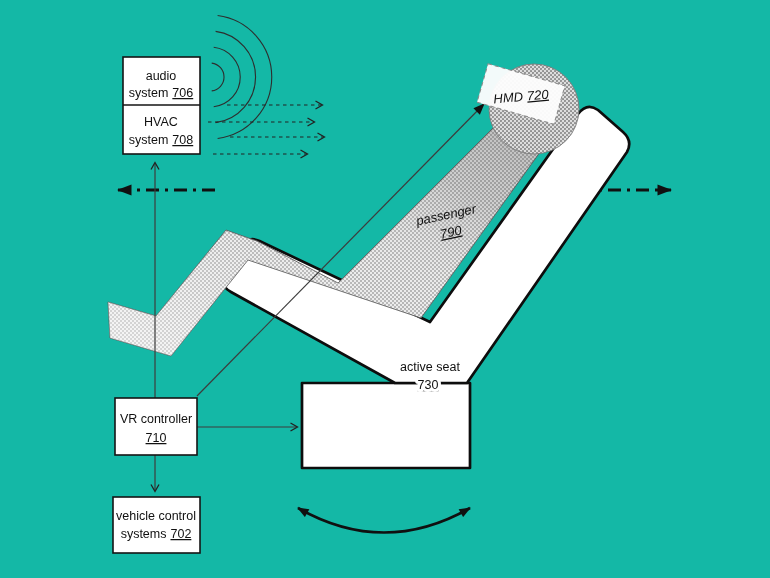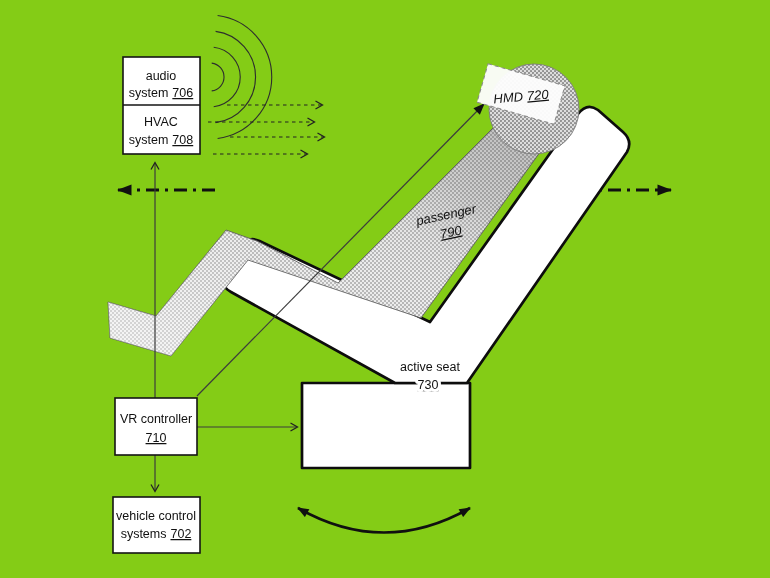--- a/index.html
+++ b/index.html
@@ -1,16 +1,16 @@
 <!DOCTYPE html>
 <html><head>
 <meta charset="utf-8">
 <style>
   html,body{margin:0;padding:0;background:#ffffff;}
-  .stage{width:770px;height:578px;position:relative;background:#84cc16;overflow:hidden;}
+  .stage{width:770px;height:578px;position:relative;background:#14b8a6;overflow:hidden;}
   svg{display:block;font-family:"Liberation Sans",sans-serif;}
   text{fill:#111;font-size:12.5px;text-anchor:middle;}
   .it{font-style:italic;font-size:13px;}
   .num{text-decoration:underline;}
   .halo{paint-order:stroke;stroke:#ffffff;stroke-width:6px;stroke-linejoin:round;}
   .boxrect{fill:#ffffff;stroke:#141414;stroke-width:1.6;}
   .conn{stroke:#3c3c3c;stroke-width:1.2;fill:none;}
   .wave{stroke:#2e2e2e;stroke-width:1.1;fill:none;}
   .air{stroke:#222;stroke-width:1;fill:none;stroke-dasharray:3.5 3.5;}
   .motion{stroke:#101010;stroke-width:3;fill:none;stroke-dasharray:13 6 3 6;}

